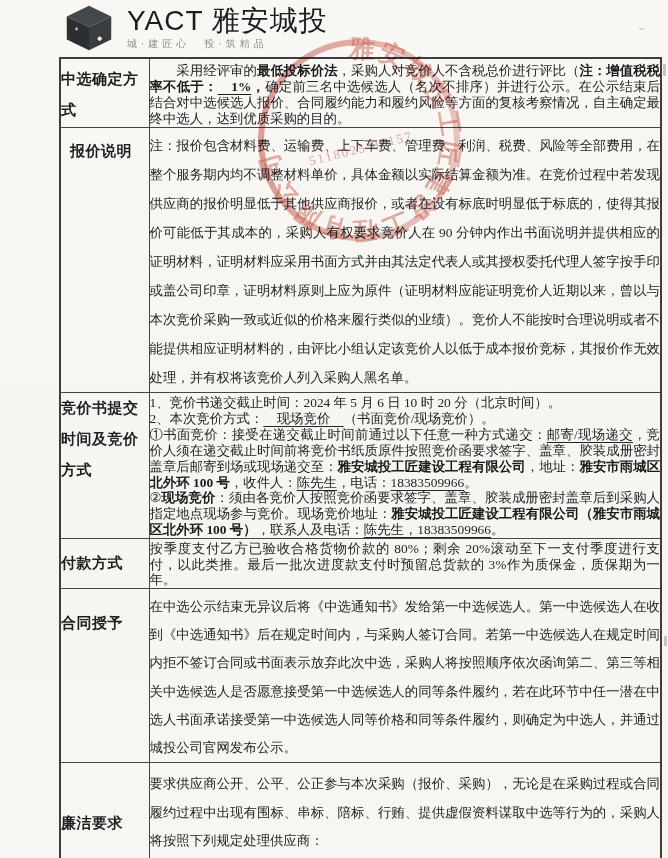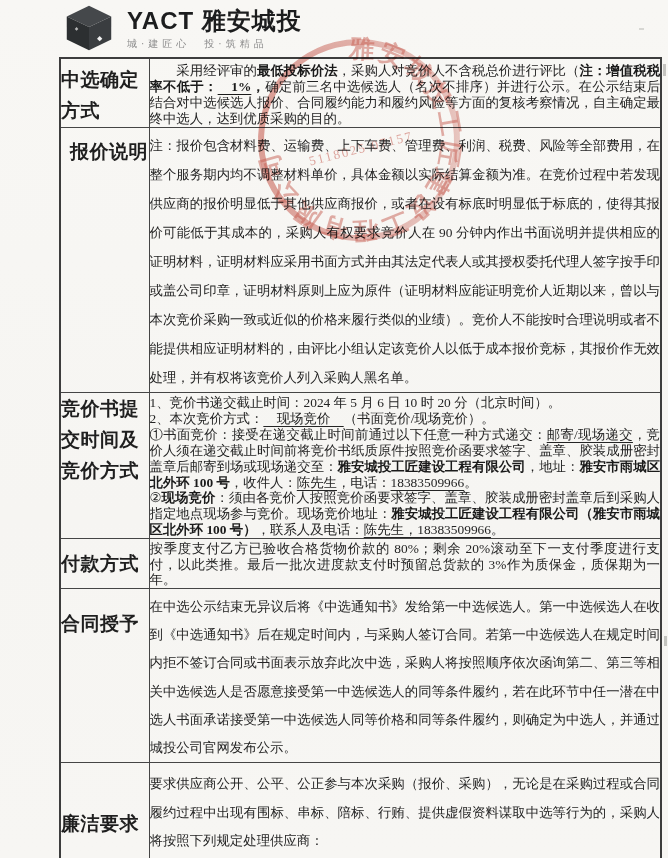--- a/index.html
+++ b/index.html
@@ -5,30 +5,30 @@
   html,body{margin:0;padding:0;}
   body{
     width:668px;height:858px;position:relative;overflow:hidden;
     background:linear-gradient(180deg,#f8f7f4 0%,#f6f5f2 60%,#f7f6f3 100%);
     font-family:"Liberation Serif","DejaVu Serif",serif;color:#262626;
   }
   
   .page-header{position:absolute;left:62px;top:4px;display:flex;align-items:flex-start;}
   .cube{width:54px;height:48px;flex:0 0 auto;}
   .logo-text{margin-left:11px;padding-top:4px;}
-  .logo-title{font-family:"Liberation Sans","DejaVu Sans",sans-serif;font-weight:bold;
-    font-size:24px;letter-spacing:1px;color:#1c1d1e;line-height:26px;}
+  .logo-title{font-family:"Liberation Sans","DejaVu Sans",sans-serif;font-weight:normal;
+    font-size:28px;letter-spacing:1px;color:#1c1d1e;line-height:26px;}
   .logo-tagline{font-family:"Liberation Sans","DejaVu Sans",sans-serif;font-size:10px;
     color:#8d8d8d;letter-spacing:4px;margin-top:3px;}
   
   table.doc{position:absolute;left:59px;top:57px;width:601px;border-collapse:collapse;
     table-layout:fixed;background:transparent;}
   table.doc td{border:1px solid #454545;overflow:hidden;padding:0;}
   table.doc{border:2px solid #3d3d3d;}
-  td.label{width:88px;font-weight:bold;font-size:19px;line-height:31px;
+  td.label{width:88px;font-weight:bold;font-size:15px;line-height:31px;
     padding:2px 7px 2px 9px;letter-spacing:.5px;color:#1f1f1f;}
   td.content{font-size:13.4px;text-align:justify;padding:2px 10px 2px 12px;color:#242424;}
   .v-top{vertical-align:top;} .v-mid{vertical-align:middle;}
   tr.r1 td.content{line-height:16px;padding-top:4px;}
   tr.r1 td.label{padding-top:4px;}
   tr.r2 td.content{line-height:29px;padding-top:3px;}
   tr.r2 td.label{padding-top:8px;padding-left:9px;}
   tr.r3 td.content{line-height:15.9px;padding-top:2px;}
   tr.r3 td.label{}
   tr.r4 td.content{line-height:15.5px;padding-top:2px;margin-top:46px;}

